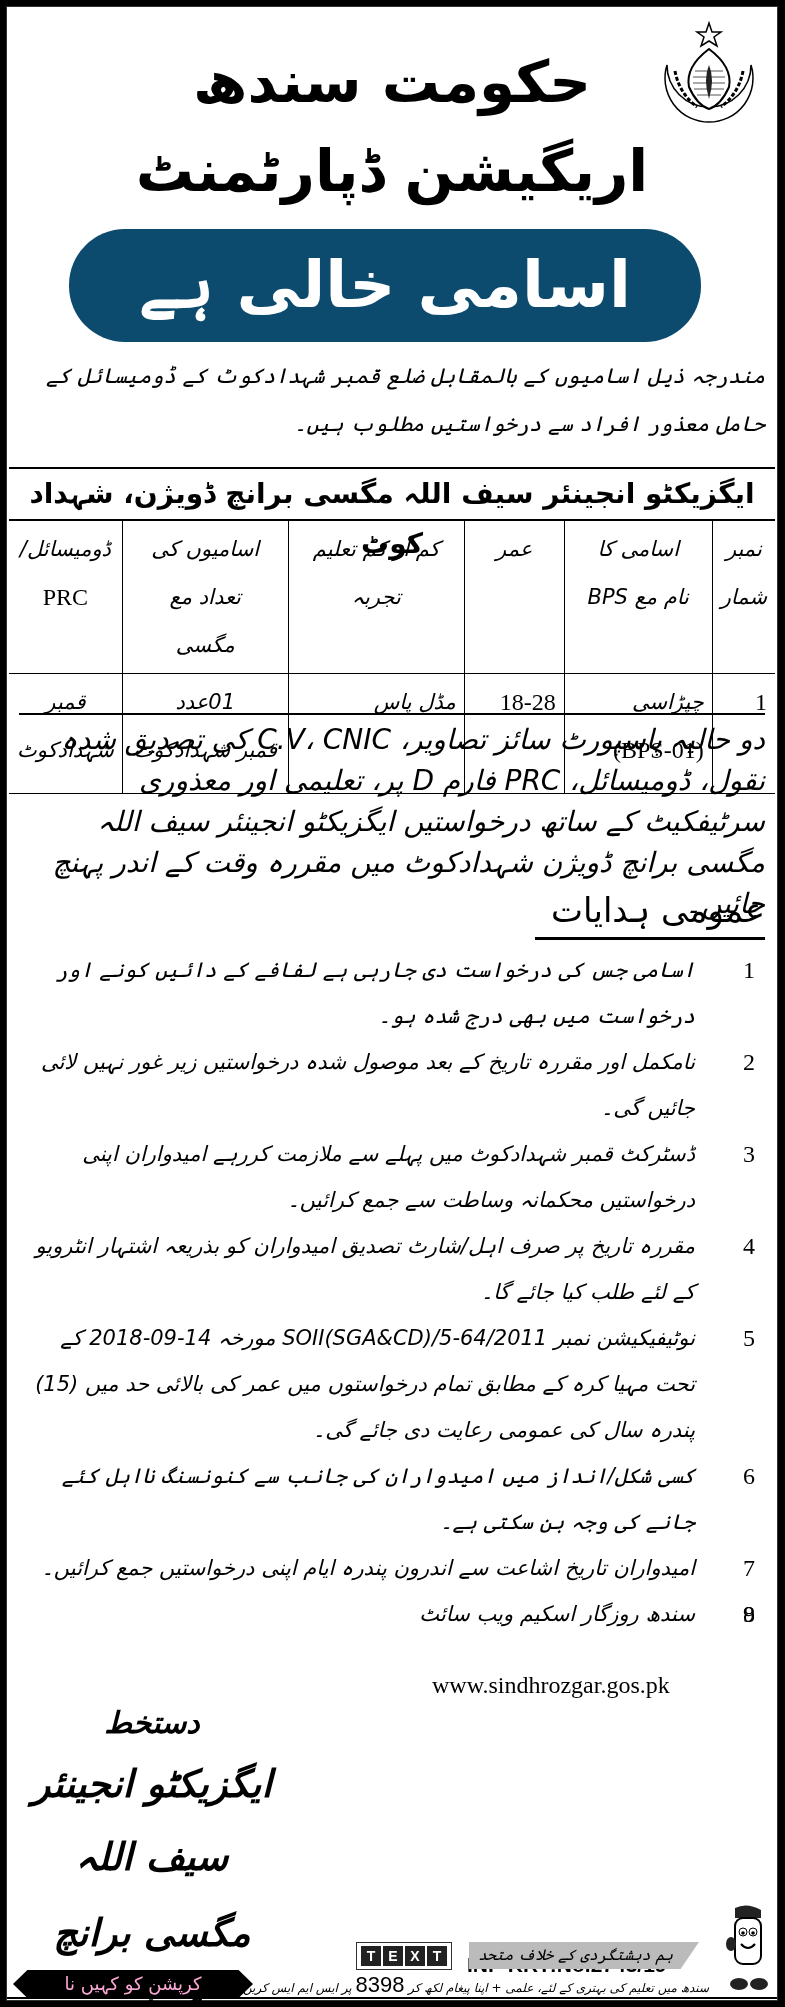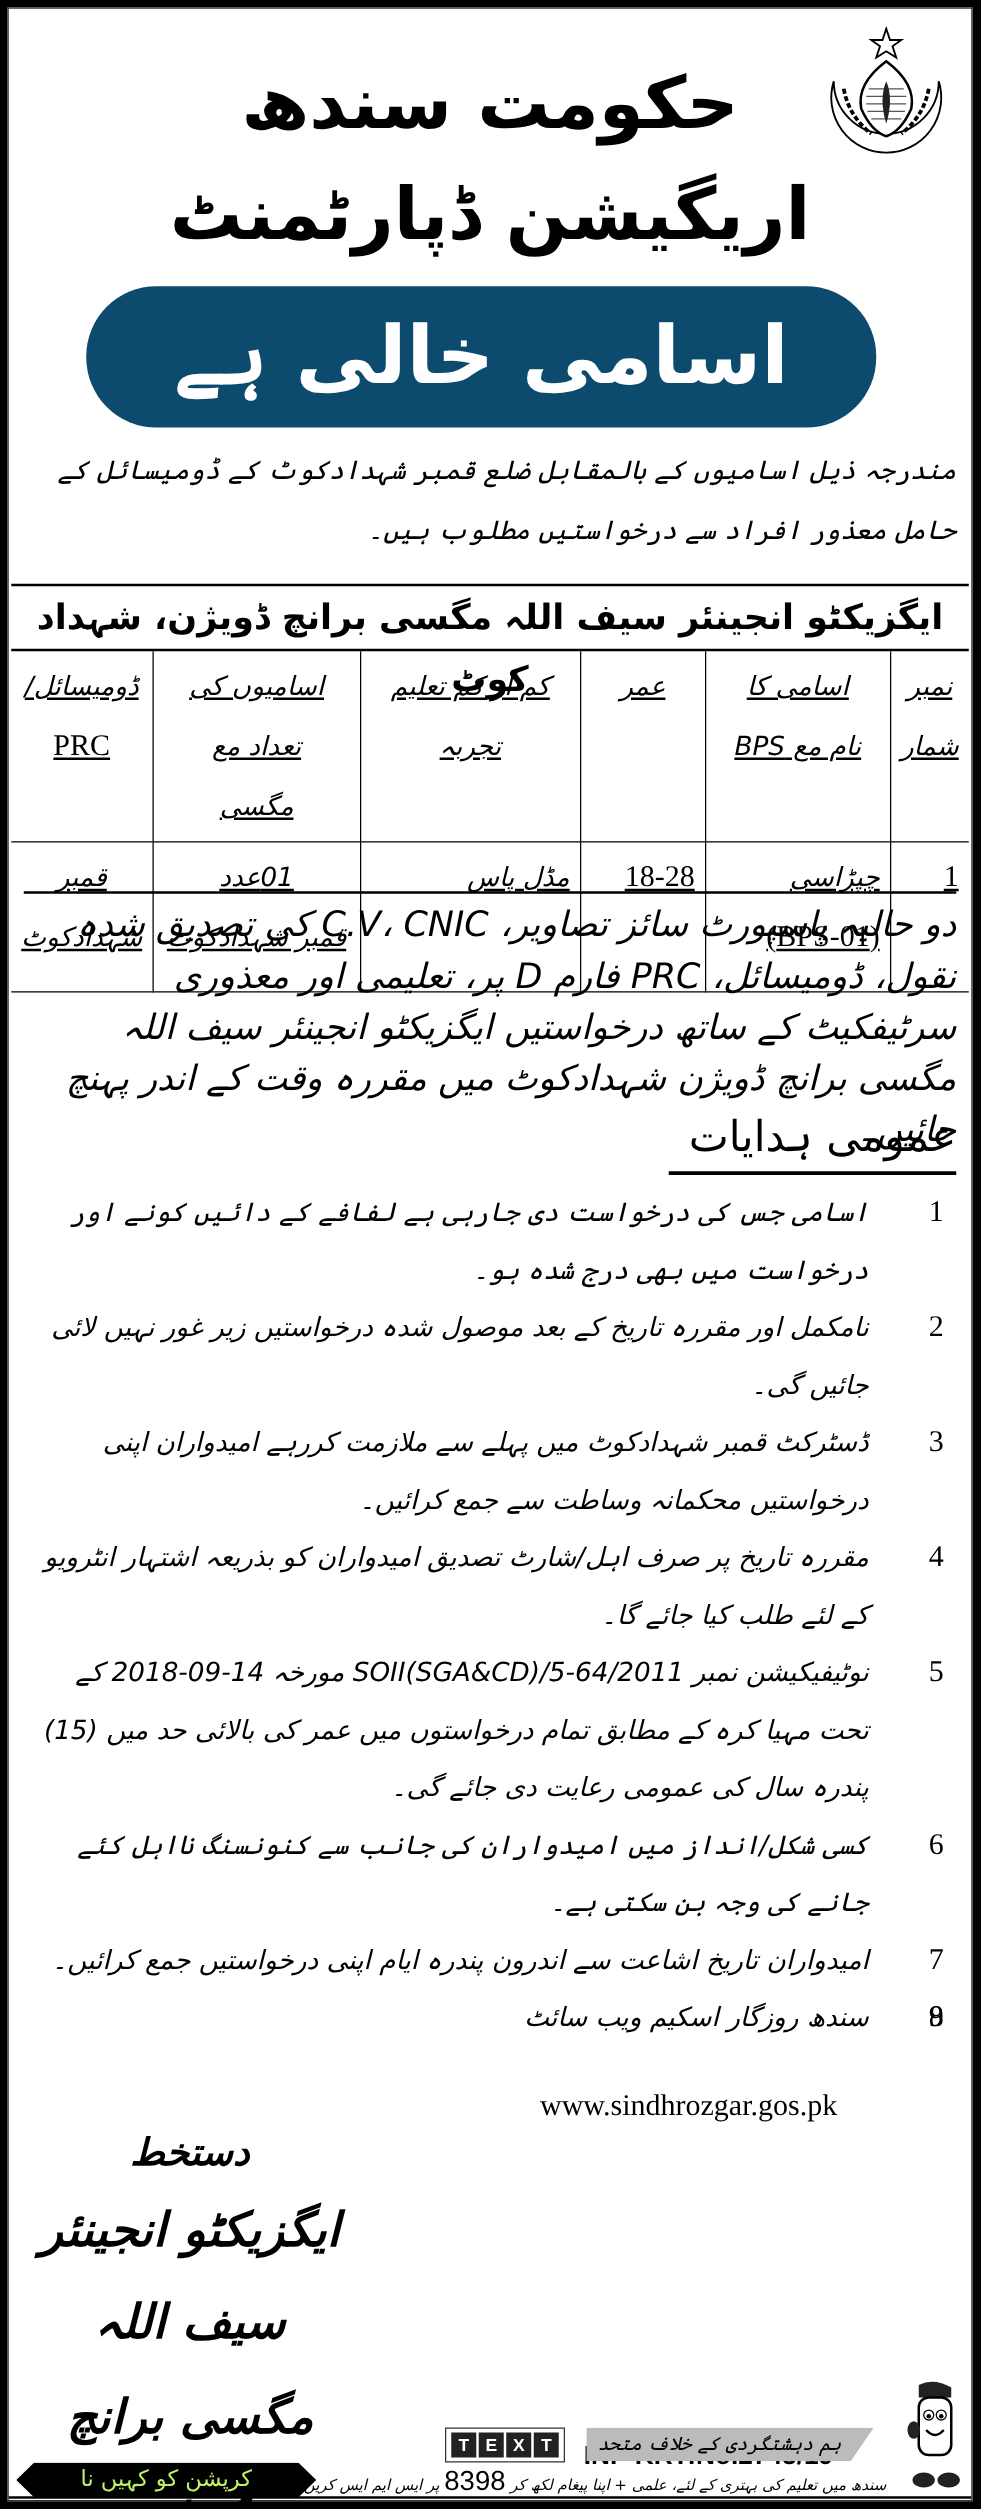--- a/index.html
+++ b/index.html
@@ -33,21 +33,21 @@
   .table-wrap {
     position: absolute; left: 2px; right: 2px; top: 460px;
   }
   .dept-head {
     border-top: 2px solid #000; border-bottom: 2px solid #000;
     text-align: center; font-size: 28px; font-weight: bold; line-height: 50px; height: 54px;
   }
   table.vac { width: 100%; border-collapse: collapse; direction: rtl; }
   table.vac th, table.vac td {
     border: 1.5px solid #000; border-top: none; font-size: 21px; font-weight: normal;
-    font-style: italic; vertical-align: top; padding: 4px 8px; line-height: 48px; text-decoration: underline;
+    font-style: italic; vertical-align: top; padding: 4px 8px; line-height: 48px;
   }
   table.vac th { height: 111px; }
   table.vac td { height: 120px; }
   table.vac tr > *:first-child { border-right: none; }
   table.vac tr > *:last-child { border-left: none; }
   .num { font-style: normal !important; font-family: "Liberation Serif", serif; font-size: 24px !important; }
   .docs {
     position: absolute; left: 12px; right: 12px; top: 706px;
     font-size: 28px; line-height: 41px; font-style: italic;
     border-top: 2px solid #000; padding-top: 4px;
@@ -98,21 +98,21 @@
     font-size: 15px; font-style: italic; direction: rtl; text-align: right; padding-right: 26px;
     line-height: 27px; clip-path: polygon(0 0, 100% 0, 92% 100%, 0 100%);
   }
   .sms-line {
     position: absolute; left: 262px; top: 31px; width: 440px; direction: rtl;
     font-size: 12px; font-style: italic; line-height: 24px; white-space: nowrap;
   }
   .sms-line .code { font-family: "Liberation Sans", sans-serif; font-size: 22px; font-style: normal; letter-spacing: 8px; }
   .corruption {
     position: absolute; left: 6px; top: 28px; width: 240px; height: 28px; background: #000;
-    color: #bef264; font-size: 18px; direction: rtl; text-align: center; line-height: 28px;
+    color: #f9a8d4; font-size: 18px; direction: rtl; text-align: center; line-height: 28px;
     clip-path: polygon(6% 0, 94% 0, 100% 50%, 94% 100%, 6% 100%, 0 50%);
   }
   .mascot {
     position: absolute; right: 8px; top: -38px; width: 44px; height: 90px;
   }
   .bottom-rule { position: absolute; left: 0; right: 0; top: 1990px; border-top: 2px solid #000; }
 </style>
 </head>
 <body>
 

